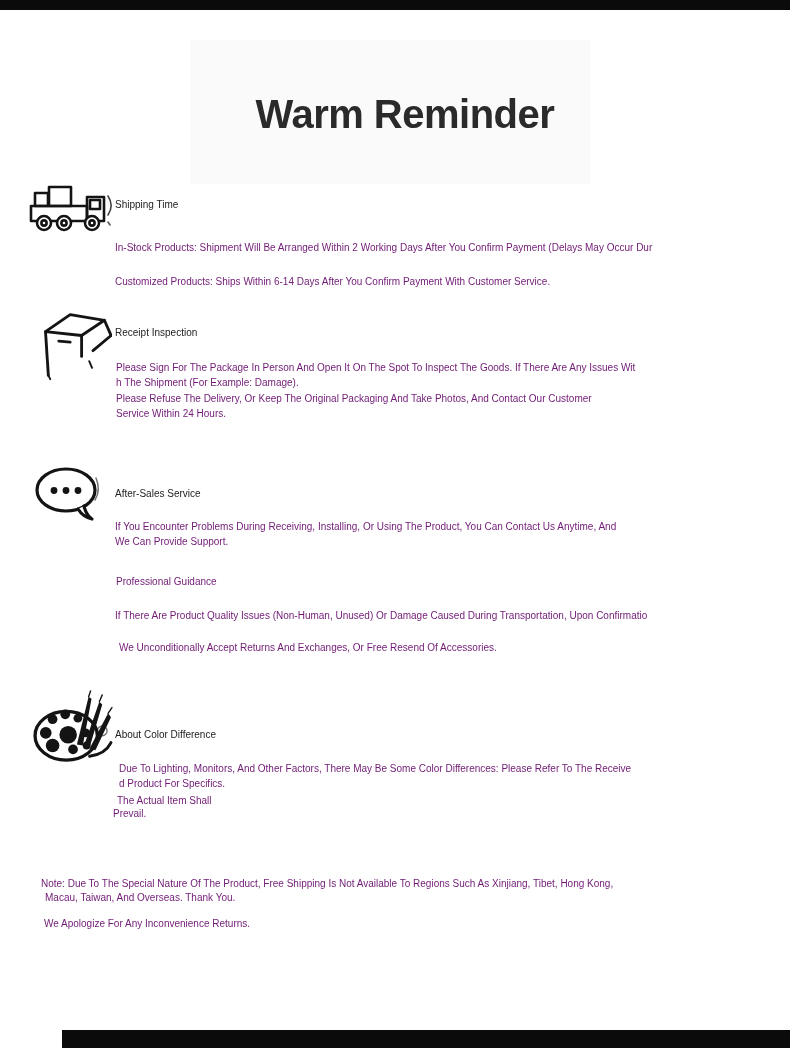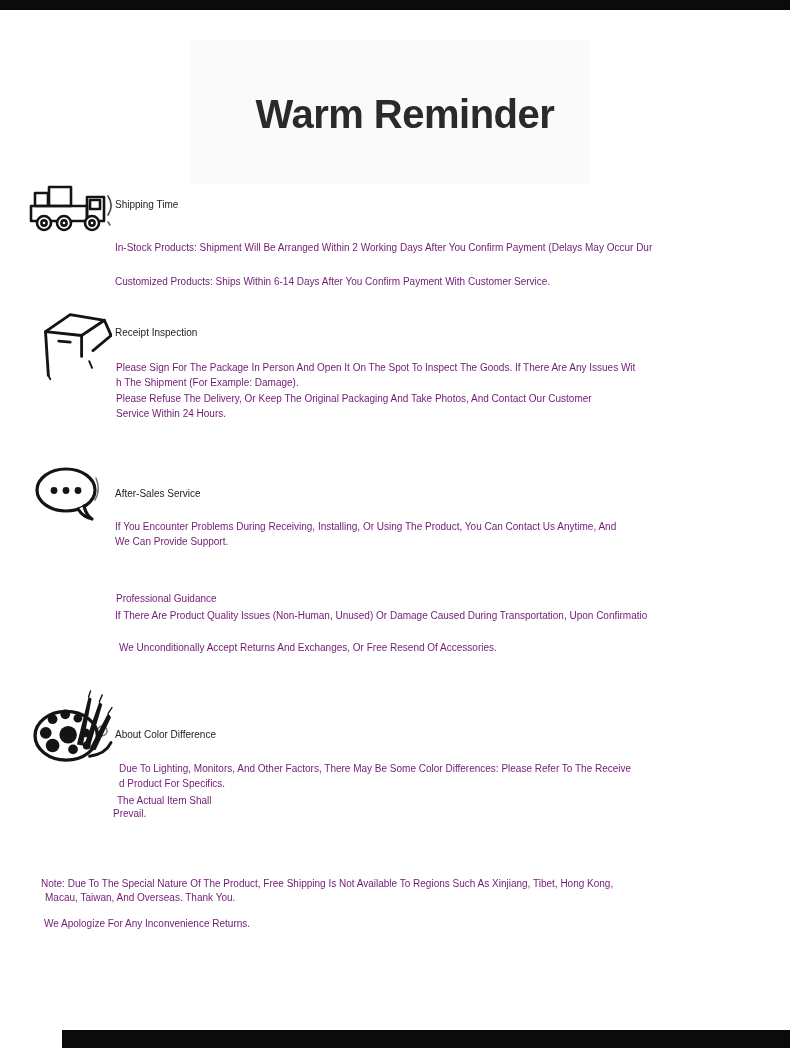--- a/index.html
+++ b/index.html
@@ -30,21 +30,21 @@
   #s1-h{left:115px;top:327px;}
   #s1-l0{left:116px;top:360px;text-align:center;}
   #s1-l1{left:116px;top:375px;}
   #s1-l2{left:116px;top:391px;}
   #s1-l3{left:116px;top:406px;}
 
   #s2-icon{left:33px;top:465px;}
   #s2-h{left:115px;top:488px;}
   #s2-l0{left:115px;top:519px;}
   #s2-l1{left:115px;top:534px;}
-  #s2-l2{left:116px;top:591px;}
+  #s2-l2{left:116px;top:574px;}
   #s2-l3{left:115px;top:608px;}
   #s2-l4{left:119px;top:640px;}
 
   #s3-icon{left:33px;top:690px;}
   #s3-h{left:115px;top:729px;}
   #s3-l0{left:119px;top:761px;}
   #s3-l1{left:119px;top:776px;}
   #s3-l2{left:117px;top:793px;}
   #s3-l3{left:113px;top:806px;}
 

